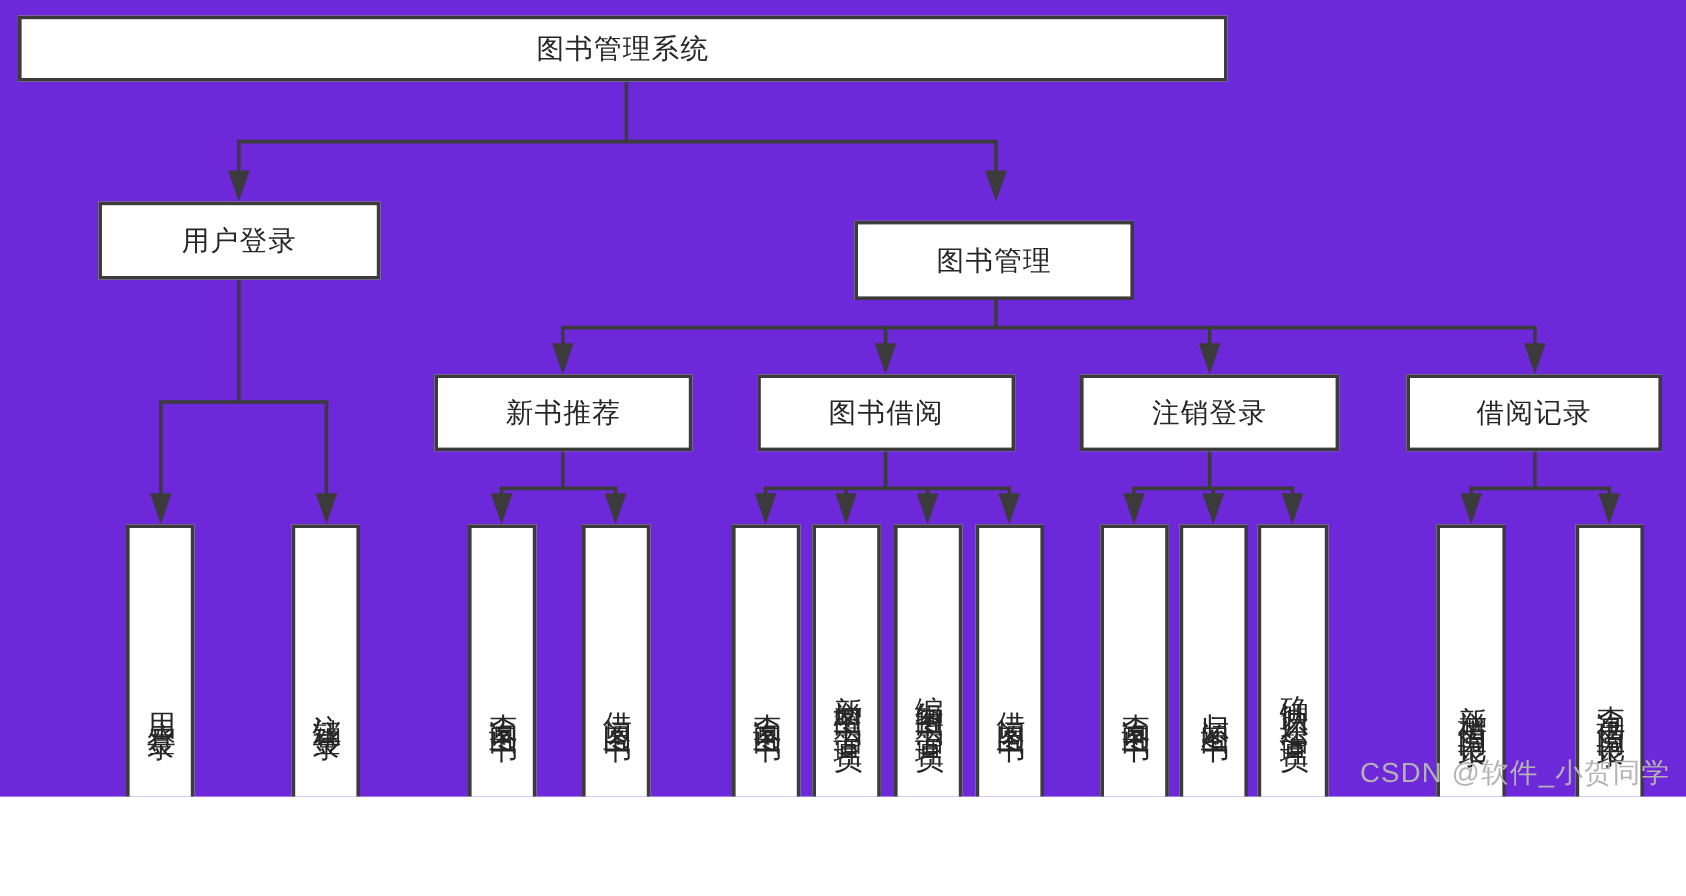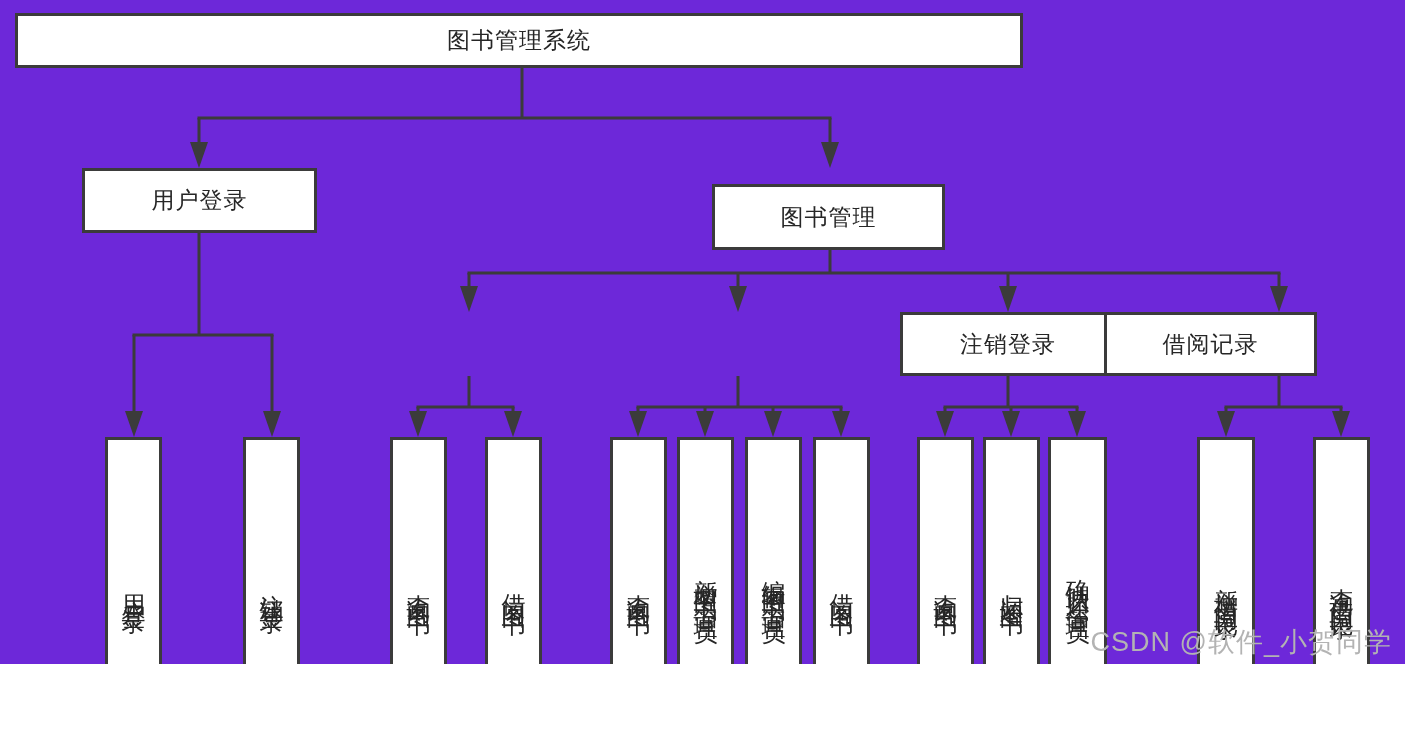--- a/index.html
+++ b/index.html
@@ -39,42 +39,42 @@
     line-height: 1;
     white-space: normal;
   }
   
   .n-root { left: 15px;  top: 13px;  width: 1008px; height: 55px; }
   .n-l2a  { left: 82px;  top: 168px; width: 235px;  height: 65px; }
   .n-l2b  { left: 712px; top: 184px; width: 233px;  height: 66px; }
   .n-l3a  { left: 362px; top: 312px; width: 215px;  height: 64px; }
   .n-l3b  { left: 631px; top: 312px; width: 215px;  height: 64px; }
   .n-l3c  { left: 900px; top: 312px; width: 216px;  height: 64px; }
-  .n-l3d  { left: 1104px;top: 312px; width: 213px;  height: 64px; align-items: center; }
+  .n-l3d  { left: 1172px;top: 312px; width: 213px;  height: 64px; align-items: center; }
   
   .lf   { top: 437px; height: 299px; width: 57px; }
   .lf0  { left: 105px;  }
   .lf1  { left: 243px;  }
   .lf2  { left: 390px;  }
   .lf3  { left: 485px;  }
   .lf4  { left: 610px;  }
   .lf5  { left: 677px;  }
   .lf6  { left: 745px;  }
   .lf7  { left: 813px;  }
   .lf8  { left: 917px;  }
   .lf9  { left: 983px;  }
   .lf10 { left: 1048px; width: 59px; }
   .lf11 { left: 1197px; width: 58px; }
   .lf12 { left: 1313px; }
   
   .watermark {
     position: absolute;
     right: 13px;
     bottom: 4px;
-    font-size: 27px;
+    font-size: 23px;
     color: #b3b3b3;
     letter-spacing: 1px;
     z-index: 3;
     white-space: nowrap;
   }
 </style>
 </head>
 <body>
 
 <div id="stage">
@@ -153,20 +153,26 @@
     <span>图书管理系统</span>
   </div>
 
   <div class="node n-l2a">
     <span>用户登录</span>
   </div>
   <div class="node n-l2b">
     <span>图书管理</span>
   </div>
 
+  <div class="node n-l3a">
+    <span>新书推荐</span>
+  </div>
+  <div class="node n-l3b">
+    <span>图书借阅</span>
+  </div>
   <div class="node n-l3c">
     <span>注销登录</span>
   </div>
   <div class="node n-l3d">
     <span>借阅记录</span>
   </div>
 
   <div class="node leaf lf lf0">用户登录</div>
   <div class="node leaf lf lf1">注销登录</div>
   <div class="node leaf lf lf2">查询图书</div>

